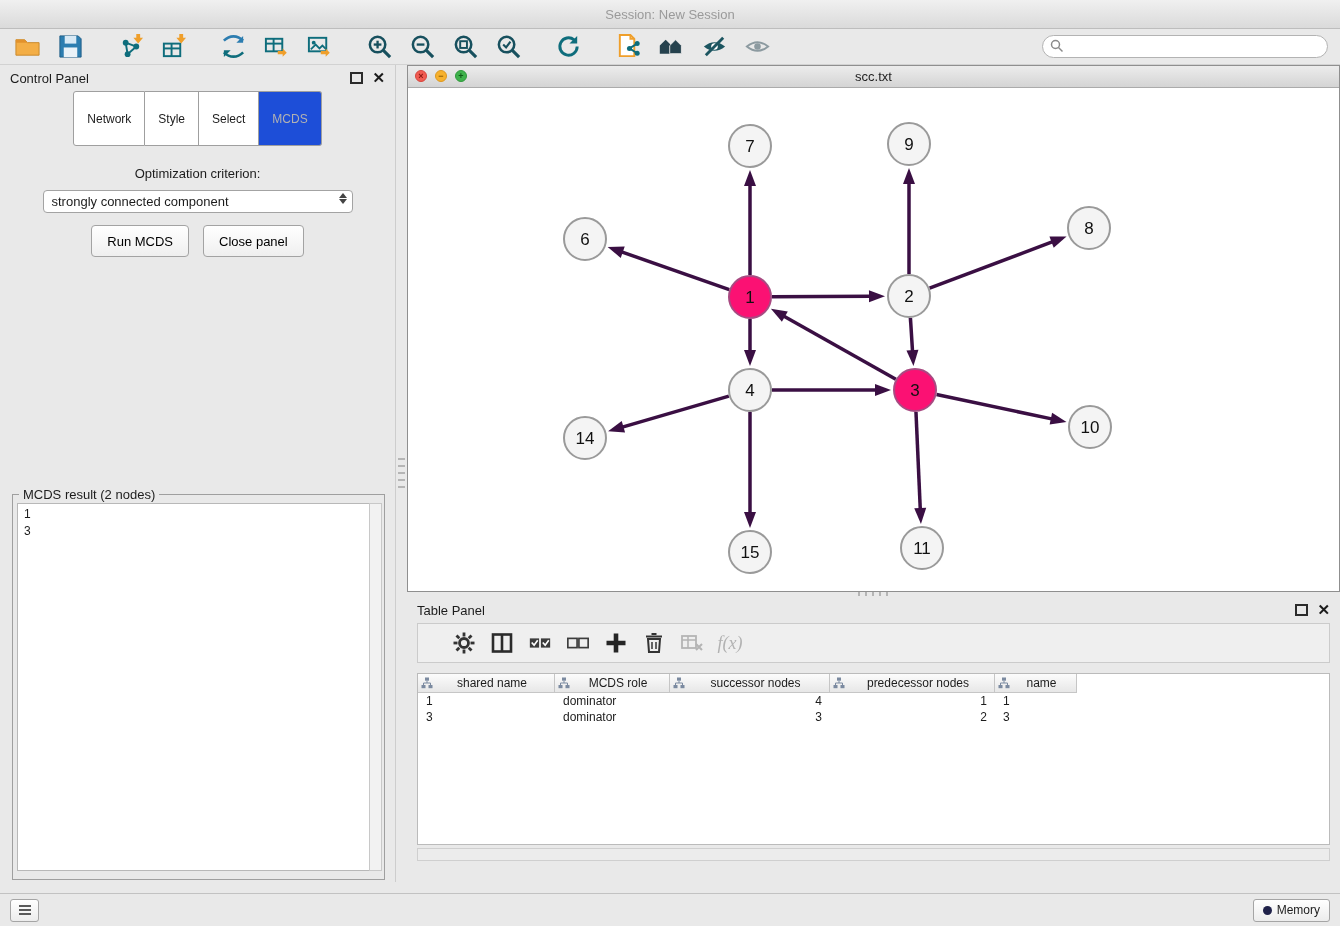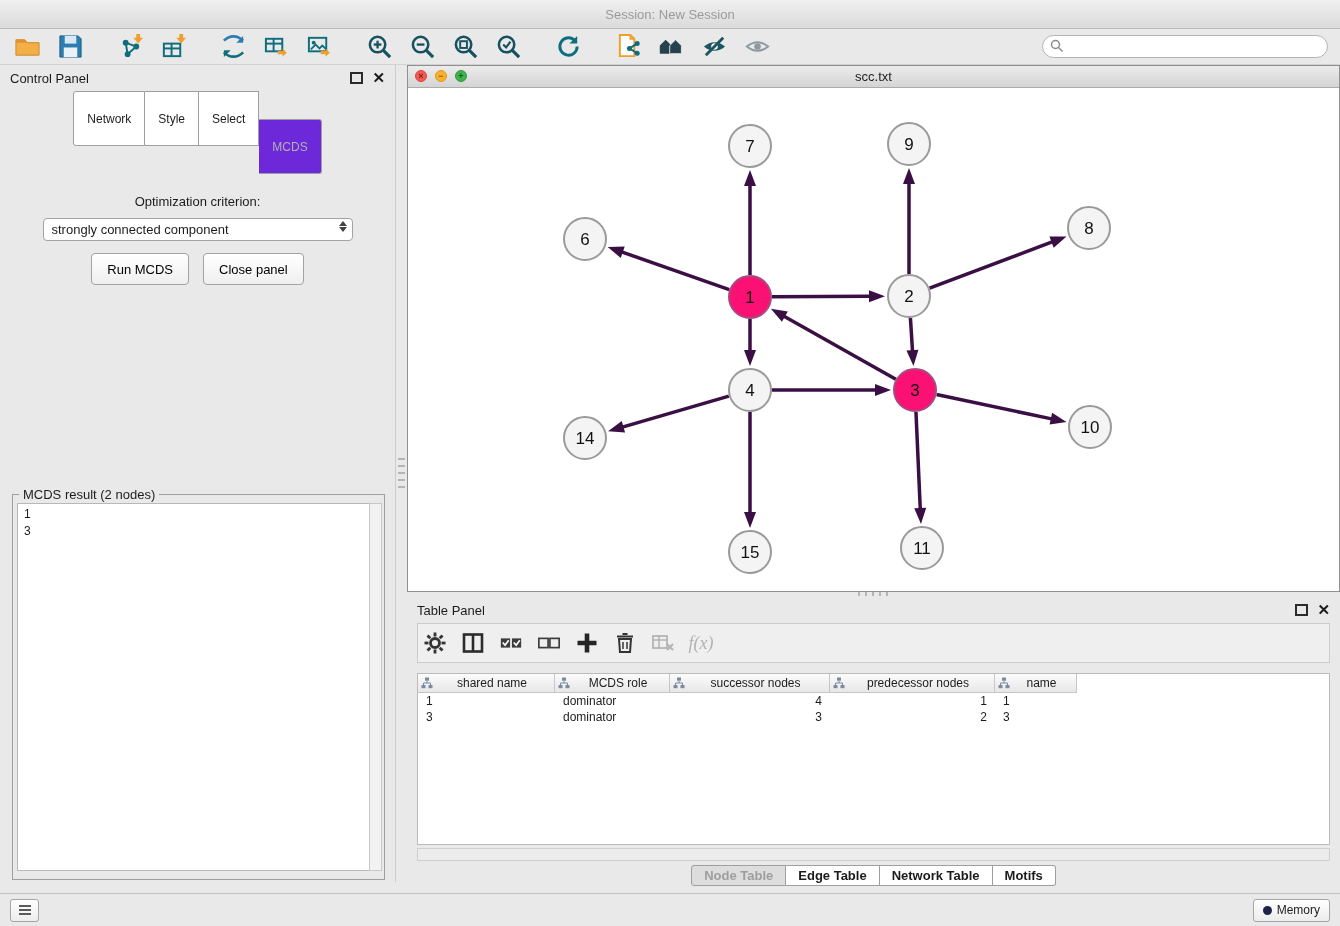--- a/index.html
+++ b/index.html
@@ -20,21 +20,21 @@
   
   .control-panel{position:absolute;left:0;top:65px;width:396px;height:817px;border-right:1px solid #cdcdcd;box-sizing:border-box;}
   .panel-head{height:26px;display:flex;align-items:center;padding:0 10px;font-size:13px;}
   .win-btns{margin-left:auto;display:flex;align-items:center;gap:9px;}
   .float-btn{width:9px;height:8px;border:2px solid #2b2b2b;display:inline-block;cursor:pointer;}
   .close-btn{font-size:15px;font-weight:bold;color:#1b1b1b;line-height:12px;cursor:pointer;}
   .tabs-row{display:flex;justify-content:center;}
   .tab{height:19px;padding:17px 13px;display:flex;align-items:center;font-size:12px;background:#fff;border:1px solid #9f9f9f;border-left:none;cursor:pointer;}
   .tab:first-child{border-left:1px solid #9f9f9f;border-top-left-radius:3px;border-bottom-left-radius:3px;}
   .tab:last-child{border-top-right-radius:3px;border-bottom-right-radius:3px;}
-  .tab.active{background:#6d28d9;color:#b2b2b2;margin-top:28px;}
+  .tab.active{background:#1d4ed8;color:#b2b2b2;}
   .opt-label{text-align:center;font-size:13px;margin-top:20px;}
   .dropdown{position:relative;margin:9px auto 12px auto;width:310px;height:23px;background:#fff;border:1px solid #a3a3a3;border-radius:4px;box-sizing:border-box;display:flex;align-items:center;padding-left:8px;font-size:13px;cursor:pointer;}
   .dd-arrows{position:absolute;right:5px;top:2px;display:flex;flex-direction:column;align-items:center;gap:1px;}
   .dd-arrows i{display:block;width:0;height:0;border-left:4px solid transparent;border-right:4px solid transparent;}
   .dd-up{border-bottom:5px solid #444;}
   .dd-down{border-top:5px solid #444;}
   .btn-row{display:flex;justify-content:center;gap:14px;margin-top:11px;}
   .push-btn{height:22px;padding:15px 15px;background:linear-gradient(#ffffff,#efefef);border:1px solid #a3a3a3;border-radius:4px;font-size:13px;font-family:"Liberation Sans",sans-serif;display:flex;align-items:center;cursor:pointer;}
   .result-group{position:absolute;left:12px;top:429px;width:371px;height:384px;border:1px solid #9f9f9f;}
   .result-legend{position:absolute;top:-8px;left:6px;background:#e9e9e9;padding:0 4px;font-size:13px;}
@@ -51,21 +51,21 @@
   .traffic{position:absolute;left:7px;top:4px;display:flex;gap:8px;}
   .light{width:12px;height:12px;border-radius:50%;font-size:9px;line-height:11px;text-align:center;font-weight:bold;box-sizing:border-box;cursor:pointer;}
   .light.red{background:#f05b51;border:1px solid #d6453c;color:#8c1510;}
   .light.yellow{background:#f7b12d;border:1px solid #dd9820;color:#8f5e06;}
   .light.green{background:#3fb24c;border:1px solid #2f993c;color:#0f5c18;}
   .net-title{font-size:13px;color:#1e1e1e;}
   .net-canvas{position:absolute;left:0;top:21px;}
 
   
   .table-panel{position:absolute;left:407px;top:597px;width:933px;height:294px;}
-  .tp-toolbar{position:absolute;left:10px;right:10px;top:26px;height:40px;background:#efefef;border:1px solid #cbcbcb;box-sizing:border-box;display:flex;align-items:center;padding:0 2px;}
+  .tp-toolbar{position:absolute;left:10px;right:10px;top:26px;height:40px;background:#efefef;border:1px solid #cbcbcb;box-sizing:border-box;display:flex;align-items:center;padding:0 31px;}
   .tp-icon{width:30px;height:30px;display:inline-flex;align-items:center;justify-content:center;margin-right:8px;cursor:pointer;}
   .tp-icon svg{width:24px;height:24px;}
   .tp-icon.disabled{opacity:.85;cursor:default;}
   .fx-text{font-family:"Liberation Serif",serif;font-style:italic;font-size:18px;color:#a8a8a8;}
   .tbl{position:absolute;left:10px;right:10px;top:76px;height:172px;background:#fff;border:1px solid #bbbbbb;box-sizing:border-box;overflow:hidden;}
   .thead{display:flex;height:19px;}
   .th{position:relative;background:linear-gradient(#fcfcfc,#e7e7e7);border-right:1px solid #c6c6c6;border-bottom:1px solid #c6c6c6;box-sizing:border-box;font-size:12px;cursor:pointer;}
   .th .th-label{position:absolute;left:14px;right:2px;top:0;bottom:0;display:flex;align-items:center;justify-content:center;white-space:nowrap;}
   .th .th-icon{position:absolute;left:3px;top:3px;width:12px;height:12px;}
   .tr{display:flex;height:16px;}
@@ -457,26 +457,20 @@
           <div class="tr">
             <div class="td" style="width: 137px; text-align: left;">3</div>
             <div class="td" style="width: 115px; text-align: left;">dominator</div>
             <div class="td" style="width: 160px; text-align: right;">3</div>
             <div class="td" style="width: 165px; text-align: right;">2</div>
             <div class="td" style="width: 82px; text-align: left;">3</div>
           </div>
         </div>
     </div>
     <div class="tp-hscroll"></div>
-    <div class="tp-tabs">
-        <div class="btab active">Node Table</div>
-        <div class="btab">Edge Table</div>
-        <div class="btab">Network Table</div>
-        <div class="btab">Motifs</div>
-      </div>
   </div>
 
   <div class="statusbar">
     <span class="status-left-btn">
       <svg width="14" height="12" viewBox="0 0 14 12">
           <g stroke="#333" stroke-width="1.6">
             <line x1="1" y1="2" x2="13" y2="2"></line>
             <line x1="1" y1="6" x2="13" y2="6"></line>
             <line x1="1" y1="10" x2="13" y2="10"></line>
           </g>

